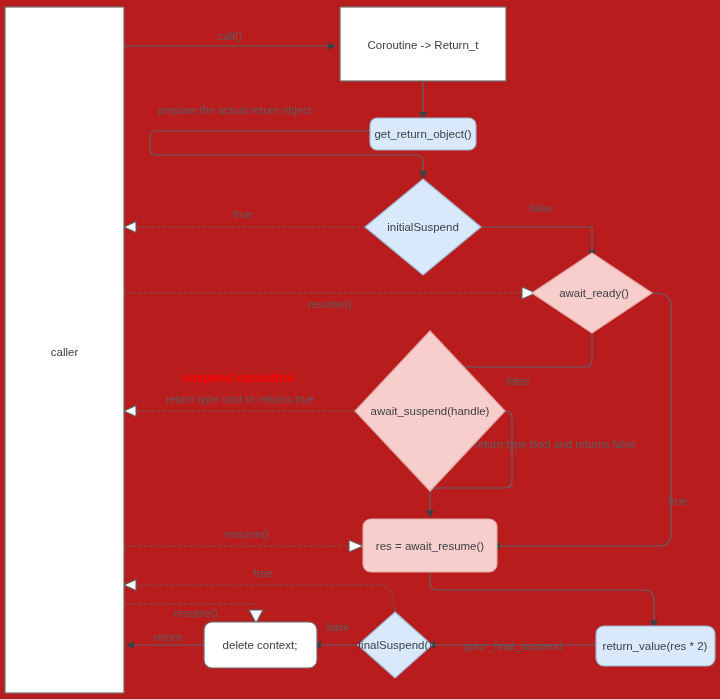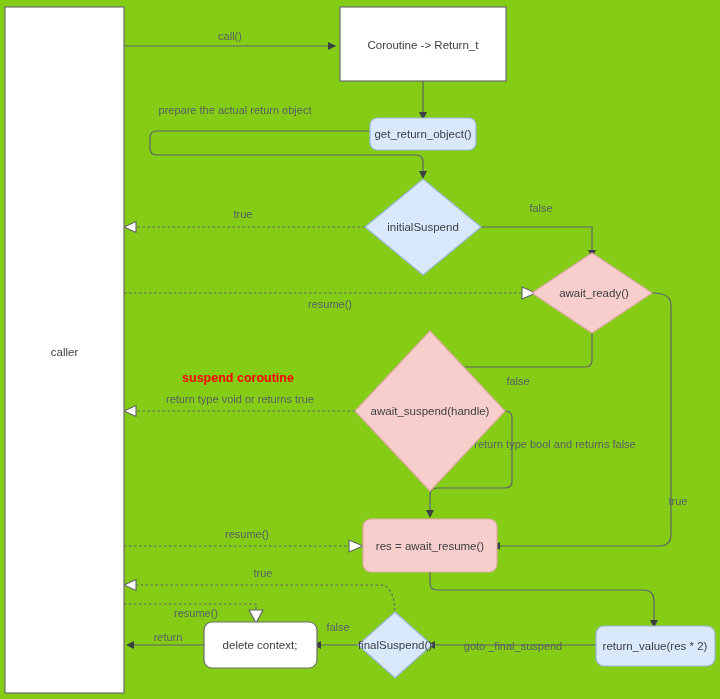--- a/index.html
+++ b/index.html
@@ -4,21 +4,21 @@
 <style>
   html, body {
     margin: 0;
     padding: 0;
     background: #ffffff;
   }
   #canvas-wrap {
     position: relative;
     width: 720px;
     height: 699px;
-    background: #84cc16;
+    background: #b91c1c;
     font-family: "Liberation Sans", sans-serif;
     overflow: hidden;
   }
   svg#flow {
     display: block;
     width: 720px;
     height: 699px;
   }
   .node-shape {
     stroke: #6c6c6c;

